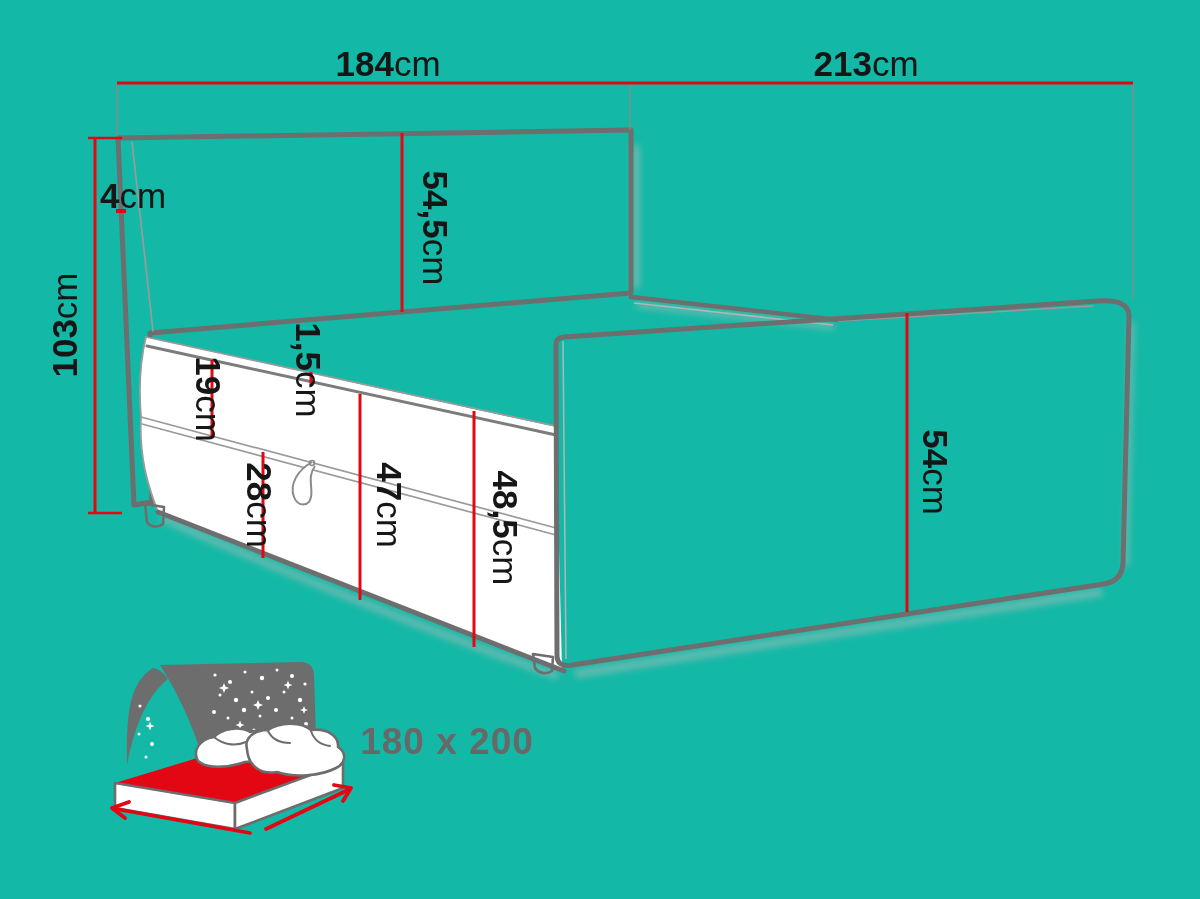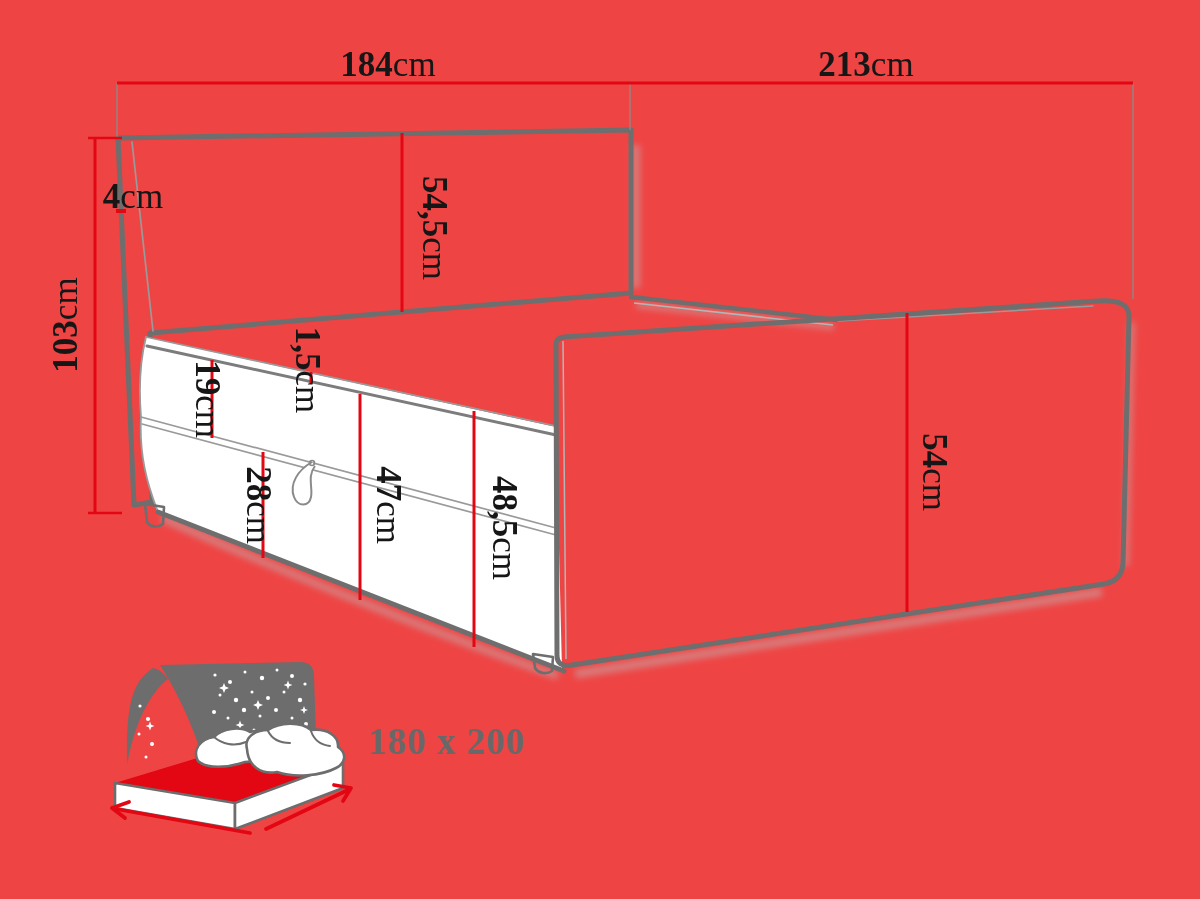--- a/index.html
+++ b/index.html
@@ -1,17 +1,17 @@
 <!DOCTYPE html>
 <html style="--dim_red: #e30613; --outline_dark: #6e6e6e; --outline_mid: #9a9a9a; --label_black: #161616; --icon_gray: #6d6d6d; --size_text_gray: #686868;"><head>
 <meta charset="utf-8">
 <style>
   html,body{margin:0;padding:0;background:#ffffff;}
-  .stage{position:relative;width:1200px;height:899px;background:#ef4444;overflow:hidden;
-         font-family:Liberation Serif, serif;}
+  .stage{position:relative;width:1200px;height:899px;background:#14b8a6;overflow:hidden;
+         font-family:Liberation Sans, sans-serif;}
   svg{position:absolute;left:0;top:0;}
   
   .red-line{stroke:var(--dim_red,#e30613);stroke-width:3;fill:none;}
   .red-tick{stroke:var(--dim_red,#e30613);stroke-width:2.6;fill:none;}
   .red-fill{fill:var(--dim_red,#e30613);}
   .ext-line{stroke:#8a8a8a;stroke-width:1.3;fill:none;}
   .thick{stroke:var(--outline_dark,#6e6e6e);fill:none;stroke-linejoin:round;stroke-linecap:round;}
   .thin{stroke:var(--outline_mid,#9a9a9a);fill:none;stroke-linecap:round;}
   .faint{stroke:#b5b5b5;fill:none;}
   .dim-label{fill:var(--label_black,#161616);font-size:35px;}

